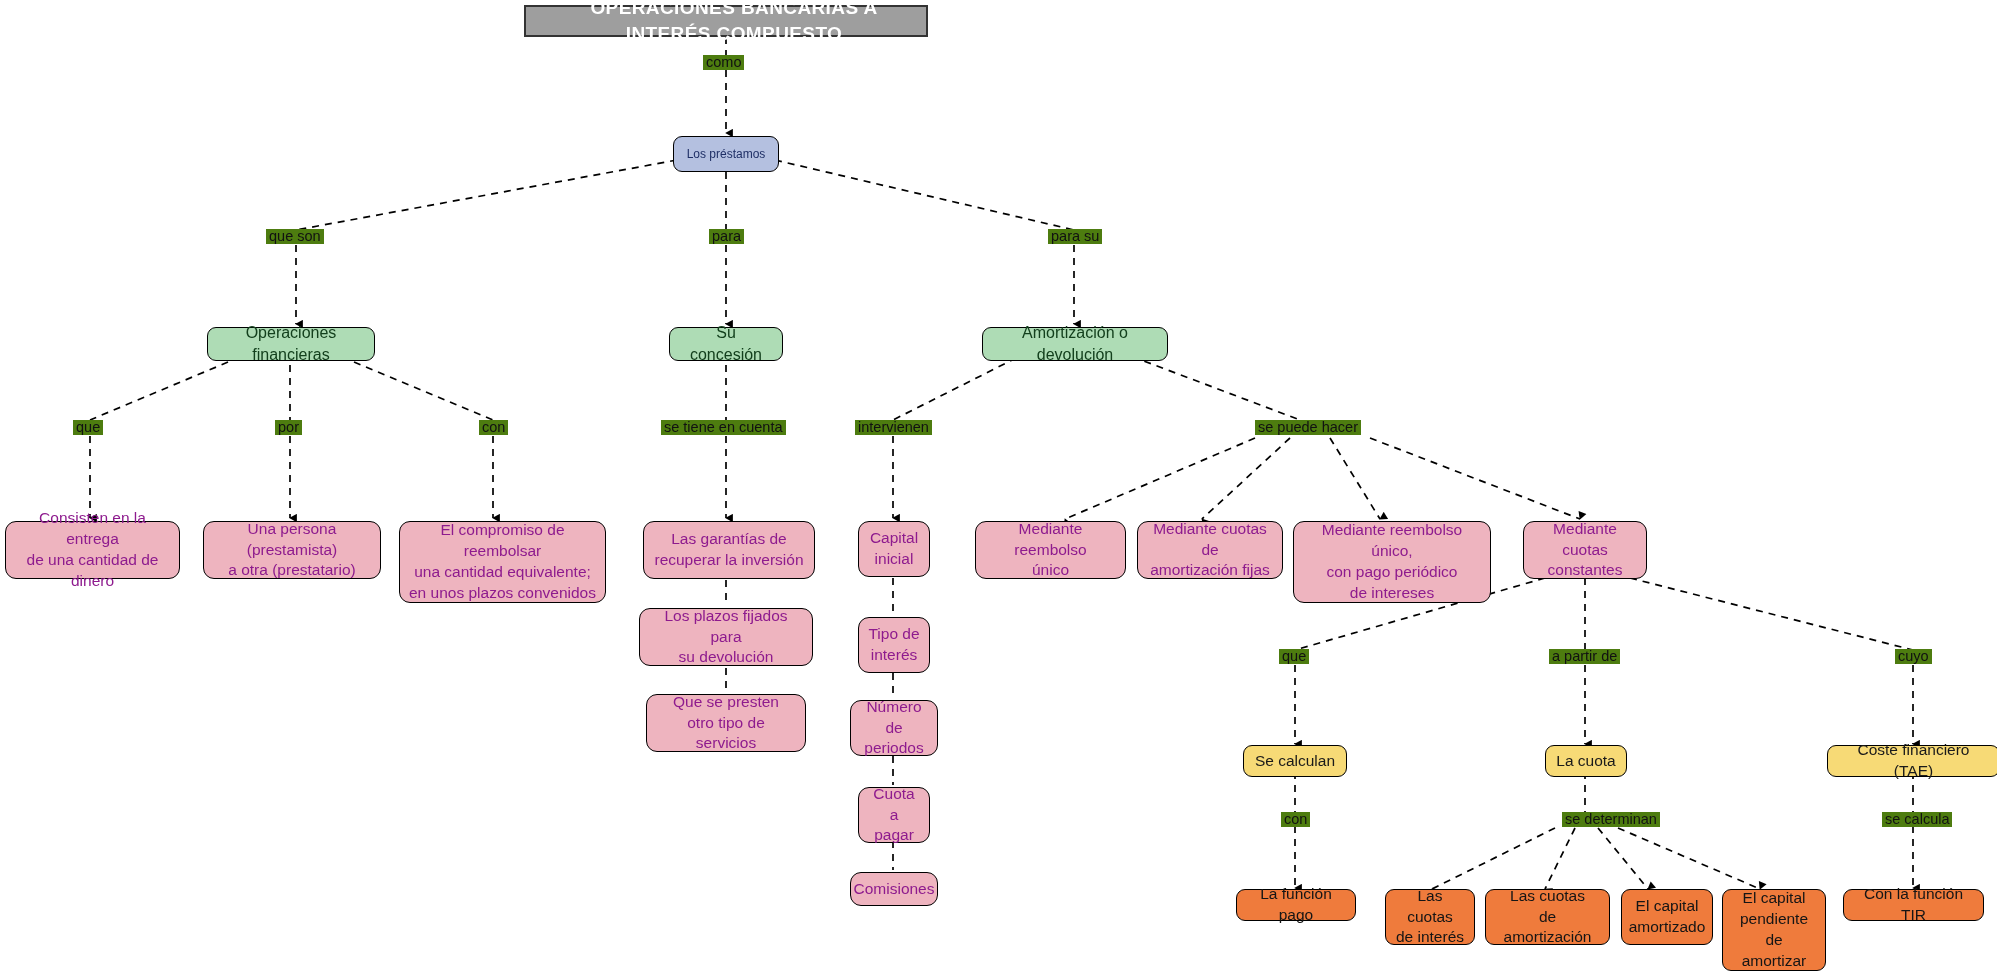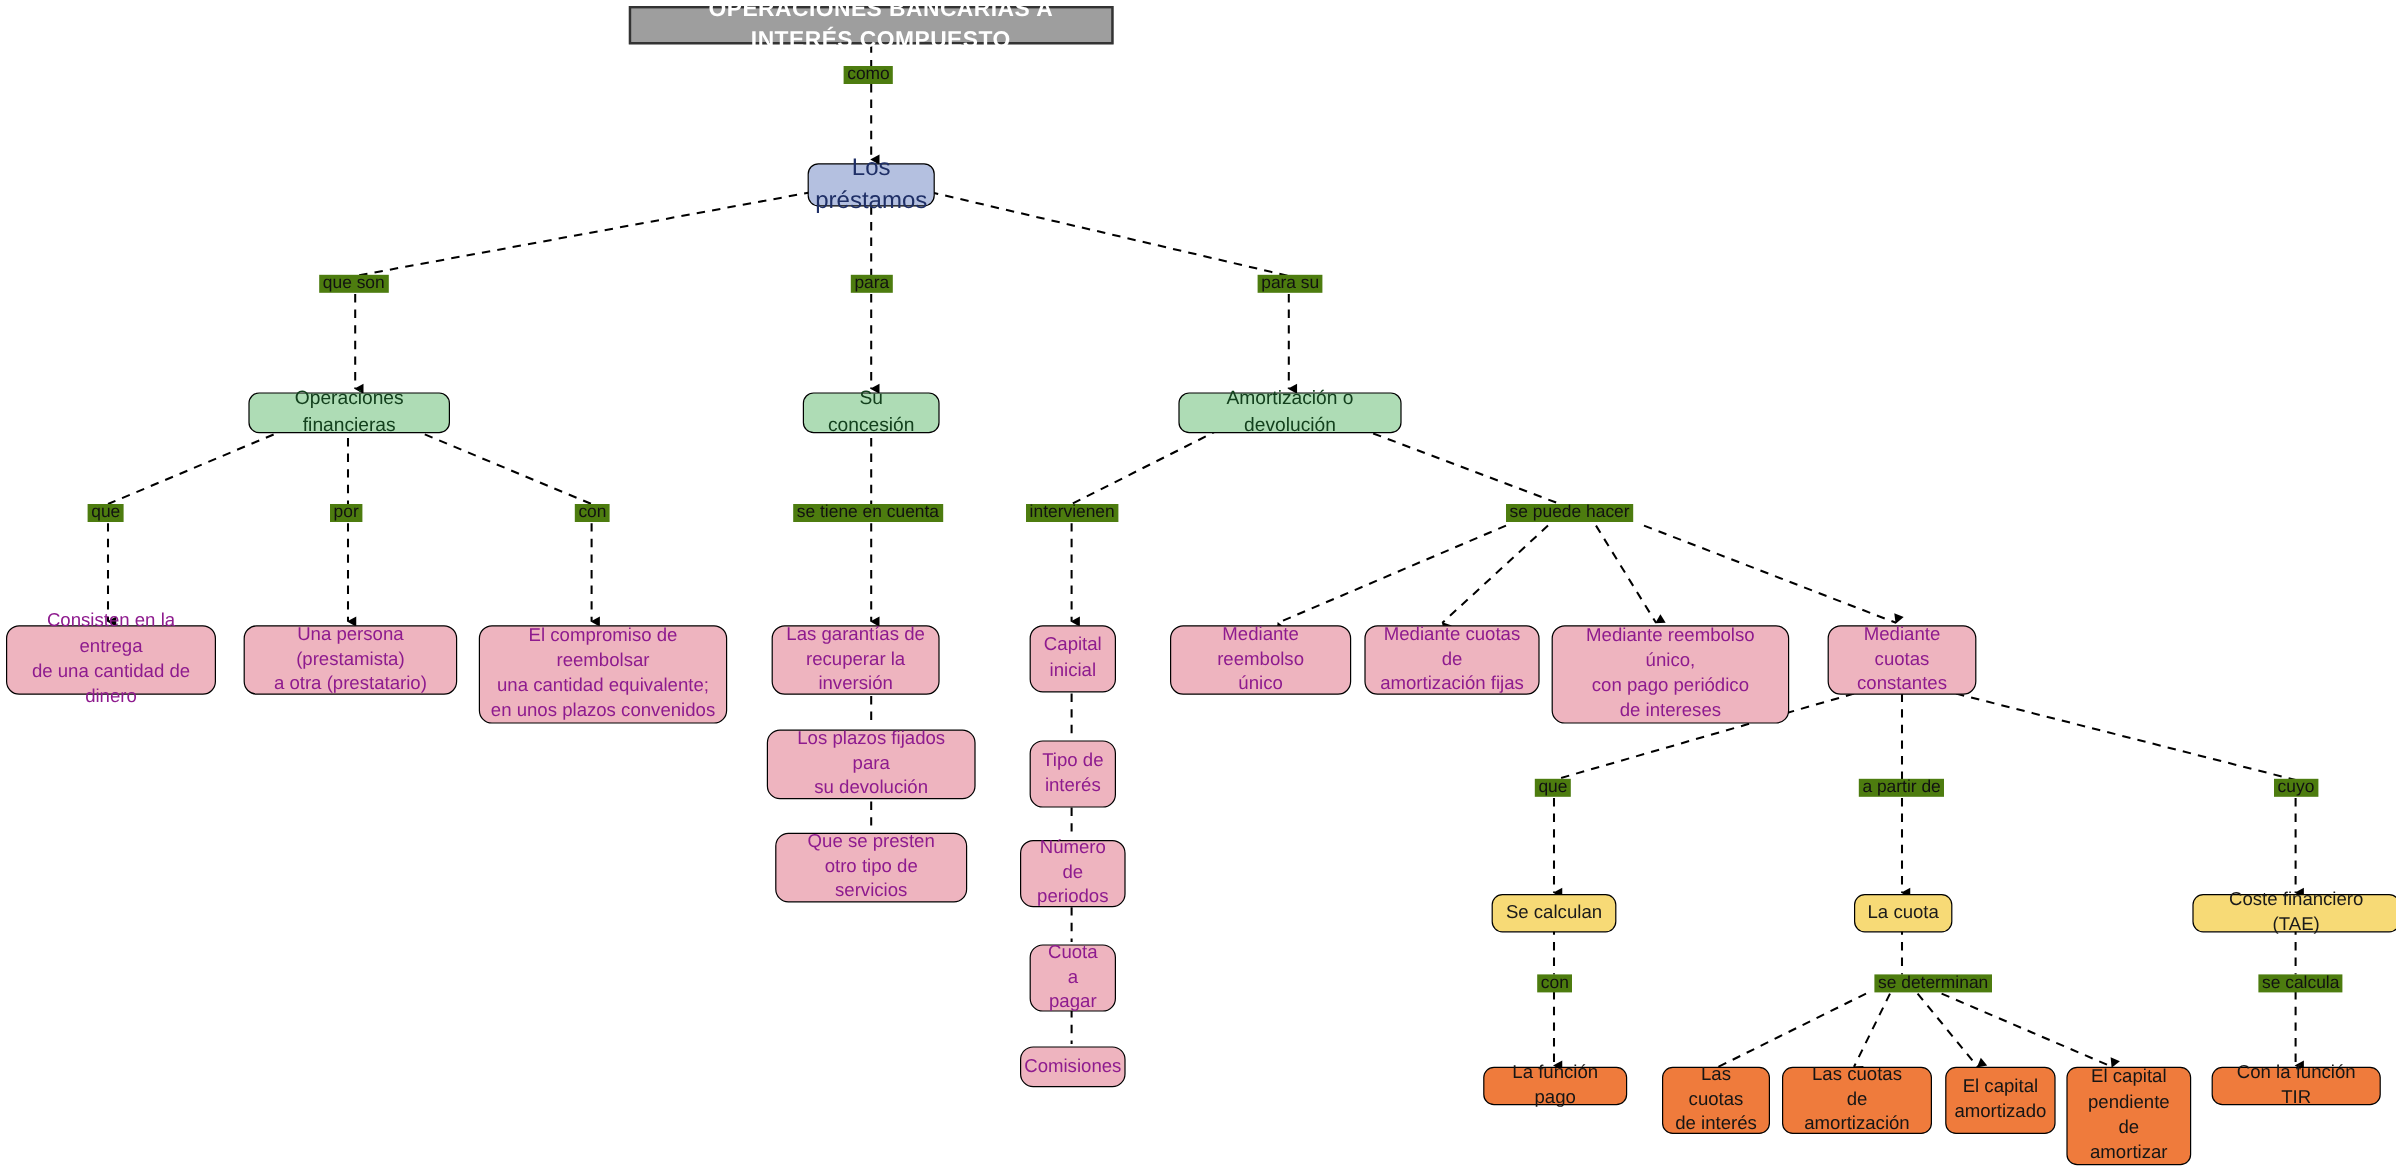--- a/index.html
+++ b/index.html
@@ -47,21 +47,21 @@
     font-size: 19px;
     letter-spacing: 0.4px;
     border-radius: 0;
     font-stretch: condensed;
     padding-left: 25px;
   }
   .node-blue {
     background: #b4c0e0;
     color: #1f2f66;
     border-radius: 9px;
-    font-size: 20px;
+    font-size: 12px;
   }
   .node-green {
     background: #aedcb5;
     color: #13401d;
     border-radius: 9px;
     font-size: 16px;
   }
   .node-pink {
     background: #eeb4bf;
     color: #8e1b8e;
@@ -181,21 +181,21 @@
   <div class="node node-pink" style="left:5px; top:521px; width:175px; height:58px;">Consisten en la entrega
 de una cantidad de dinero</div>
 
   <div class="node node-pink" style="left:203px; top:521px; width:178px; height:58px;">Una persona (prestamista)
 a otra (prestatario)</div>
 
   <div class="node node-pink" style="left:399px; top:521px; width:207px; height:82px;">El compromiso de reembolsar
 una cantidad equivalente;
 en unos plazos convenidos</div>
 
-  <div class="node node-pink" style="left:643px; top:521px; width:140px; height:58px;">Las garantías de
+  <div class="node node-pink" style="left:643px; top:521px; width:172px; height:58px;">Las garantías de
 recuperar la inversión</div>
 
   <div class="node node-pink" style="left:639px; top:608px; width:174px; height:58px;">Los plazos fijados para
 su devolución</div>
 
   <div class="node node-pink" style="left:646px; top:694px; width:160px; height:58px;">Que se presten
 otro tipo de servicios</div>
 
   <div class="node node-pink" style="left:858px; top:521px; width:72px; height:56px;">Capital
 inicial</div>

